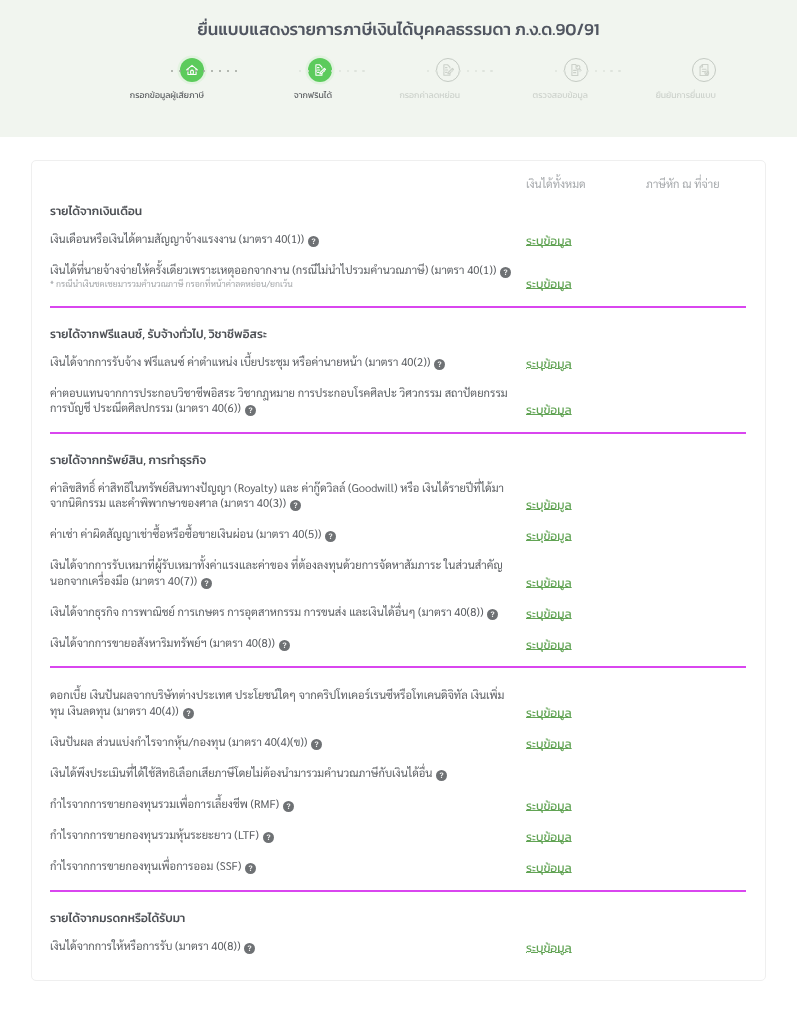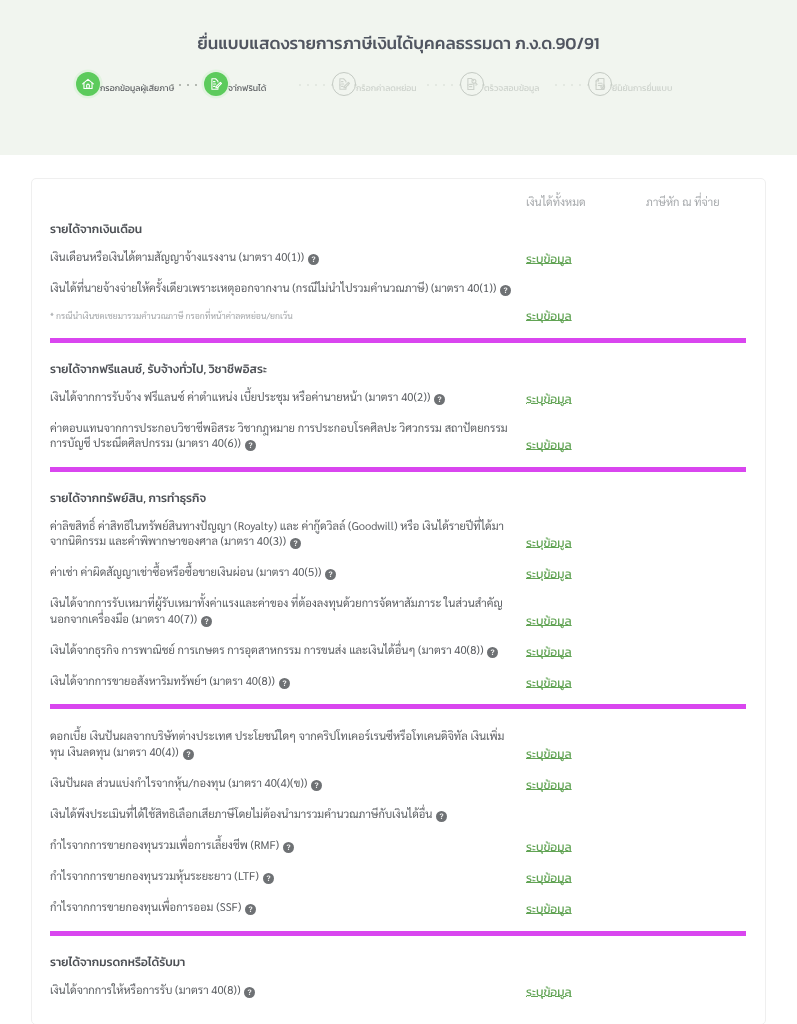--- a/index.html
+++ b/index.html
@@ -7,29 +7,29 @@
   html,body{margin:0;padding:0;}
   body{
     width:797px;height:1024px;overflow:hidden;
     background:#ffffff;
     font-family:"Sarabun","Liberation Sans",sans-serif;
     color:#56595d;
     -webkit-font-smoothing:antialiased;
     text-rendering:geometricPrecision;
   }
   
-  .hero{background:#f1f5ef;height:155px;padding-top:32px;}
+  .hero{background:#f1f5ef;height:137px;padding-top:18px;}
   .hero-title{
     text-align:center;
     font-family:"Kanit","Liberation Sans",sans-serif;
     font-size:17px;font-weight:500;color:#515661;
     line-height:1.3;
   }
   .steps{position:relative;height:60px;margin-top:18px;}
-  .step{position:absolute;top:0;width:128px;display:flex;flex-direction:row;align-items:center;}
+  .step{position:absolute;top:0;width:128px;display:flex;flex-direction:column;align-items:flex-end;}
   .step-ico{width:24px;height:24px;border-radius:50%;display:flex;align-items:center;justify-content:center;}
   .step-ico.on{background:#5ccb5c;box-shadow:0 0 0 2.6px #e2f3e0;}
   .step-ico.off{border:1.5px solid #c4cac3;}
   .step-ico svg{display:block;}
   .step-label{
     margin-top:10px;font-size:8.7px;line-height:1;white-space:nowrap;
     font-family:"Kanit","Liberation Sans",sans-serif;font-weight:400;
   }
   .step-label.on{color:#5c5f62;}
   .step-label.off{color:#cdd2cc;}
@@ -39,33 +39,33 @@
   
   .card{
     width:735px;margin:23px auto 0;border:1px solid #efefef;border-radius:5px;
     background:#fff;padding:4px 19px 11px 18px;
   }
   .colhead{display:flex;font-size:11.2px;color:#a6a9ac;height:20px;line-height:20px;padding-top:9px;}
   .colhead .spacer{flex:1 1 auto;}
   .c1{flex:0 0 120px;}
   .c2{flex:0 0 100px;}
   .sec{padding:19px 0 0;}
-  .sec + .sec{border-top:5px solid #d946ef;}
+  .sec + .sec{border-top:2px solid #d946ef;}
   .sec:first-child{padding-top:3px;}
   .sec-title{
     font-family:"Kanit","Liberation Sans",sans-serif;
     font-weight:500;font-size:11.9px;color:#4d5055;
     margin:-1px 0 12px;line-height:16px;
   }
   .row{display:flex;align-items:flex-end;margin-bottom:15.4px;}
   .row:last-child{margin-bottom:16px;}
   .row-text{flex:1 1 auto;padding-right:10px;font-size:11.2px;line-height:15.6px;color:#5b5e62;}
   .help{display:inline-block;position:relative;margin-left:4px;width:11px;height:11px;line-height:0;vertical-align:baseline;top:2px;margin-bottom:-2px;}
   .help svg{display:block;position:absolute;top:0;left:0;}
-  .row-note{font-size:8.7px;color:#a3a6a9;margin-top:15px;line-height:11px;}
+  .row-note{font-size:8.7px;color:#a3a6a9;margin-top:1px;line-height:11px;}
   .row-link{flex:0 0 120px;line-height:15.6px;height:15.6px;margin-top:-1px;}
   .row-link a{
     font-family:"Kanit","Liberation Sans",sans-serif;
     font-size:12px;font-weight:400;color:#62a455;text-decoration:underline;
     text-decoration-thickness:1px;text-underline-offset:0px;
   }
   .row-c2{flex:0 0 100px;}
 
 </style>
 </head>

